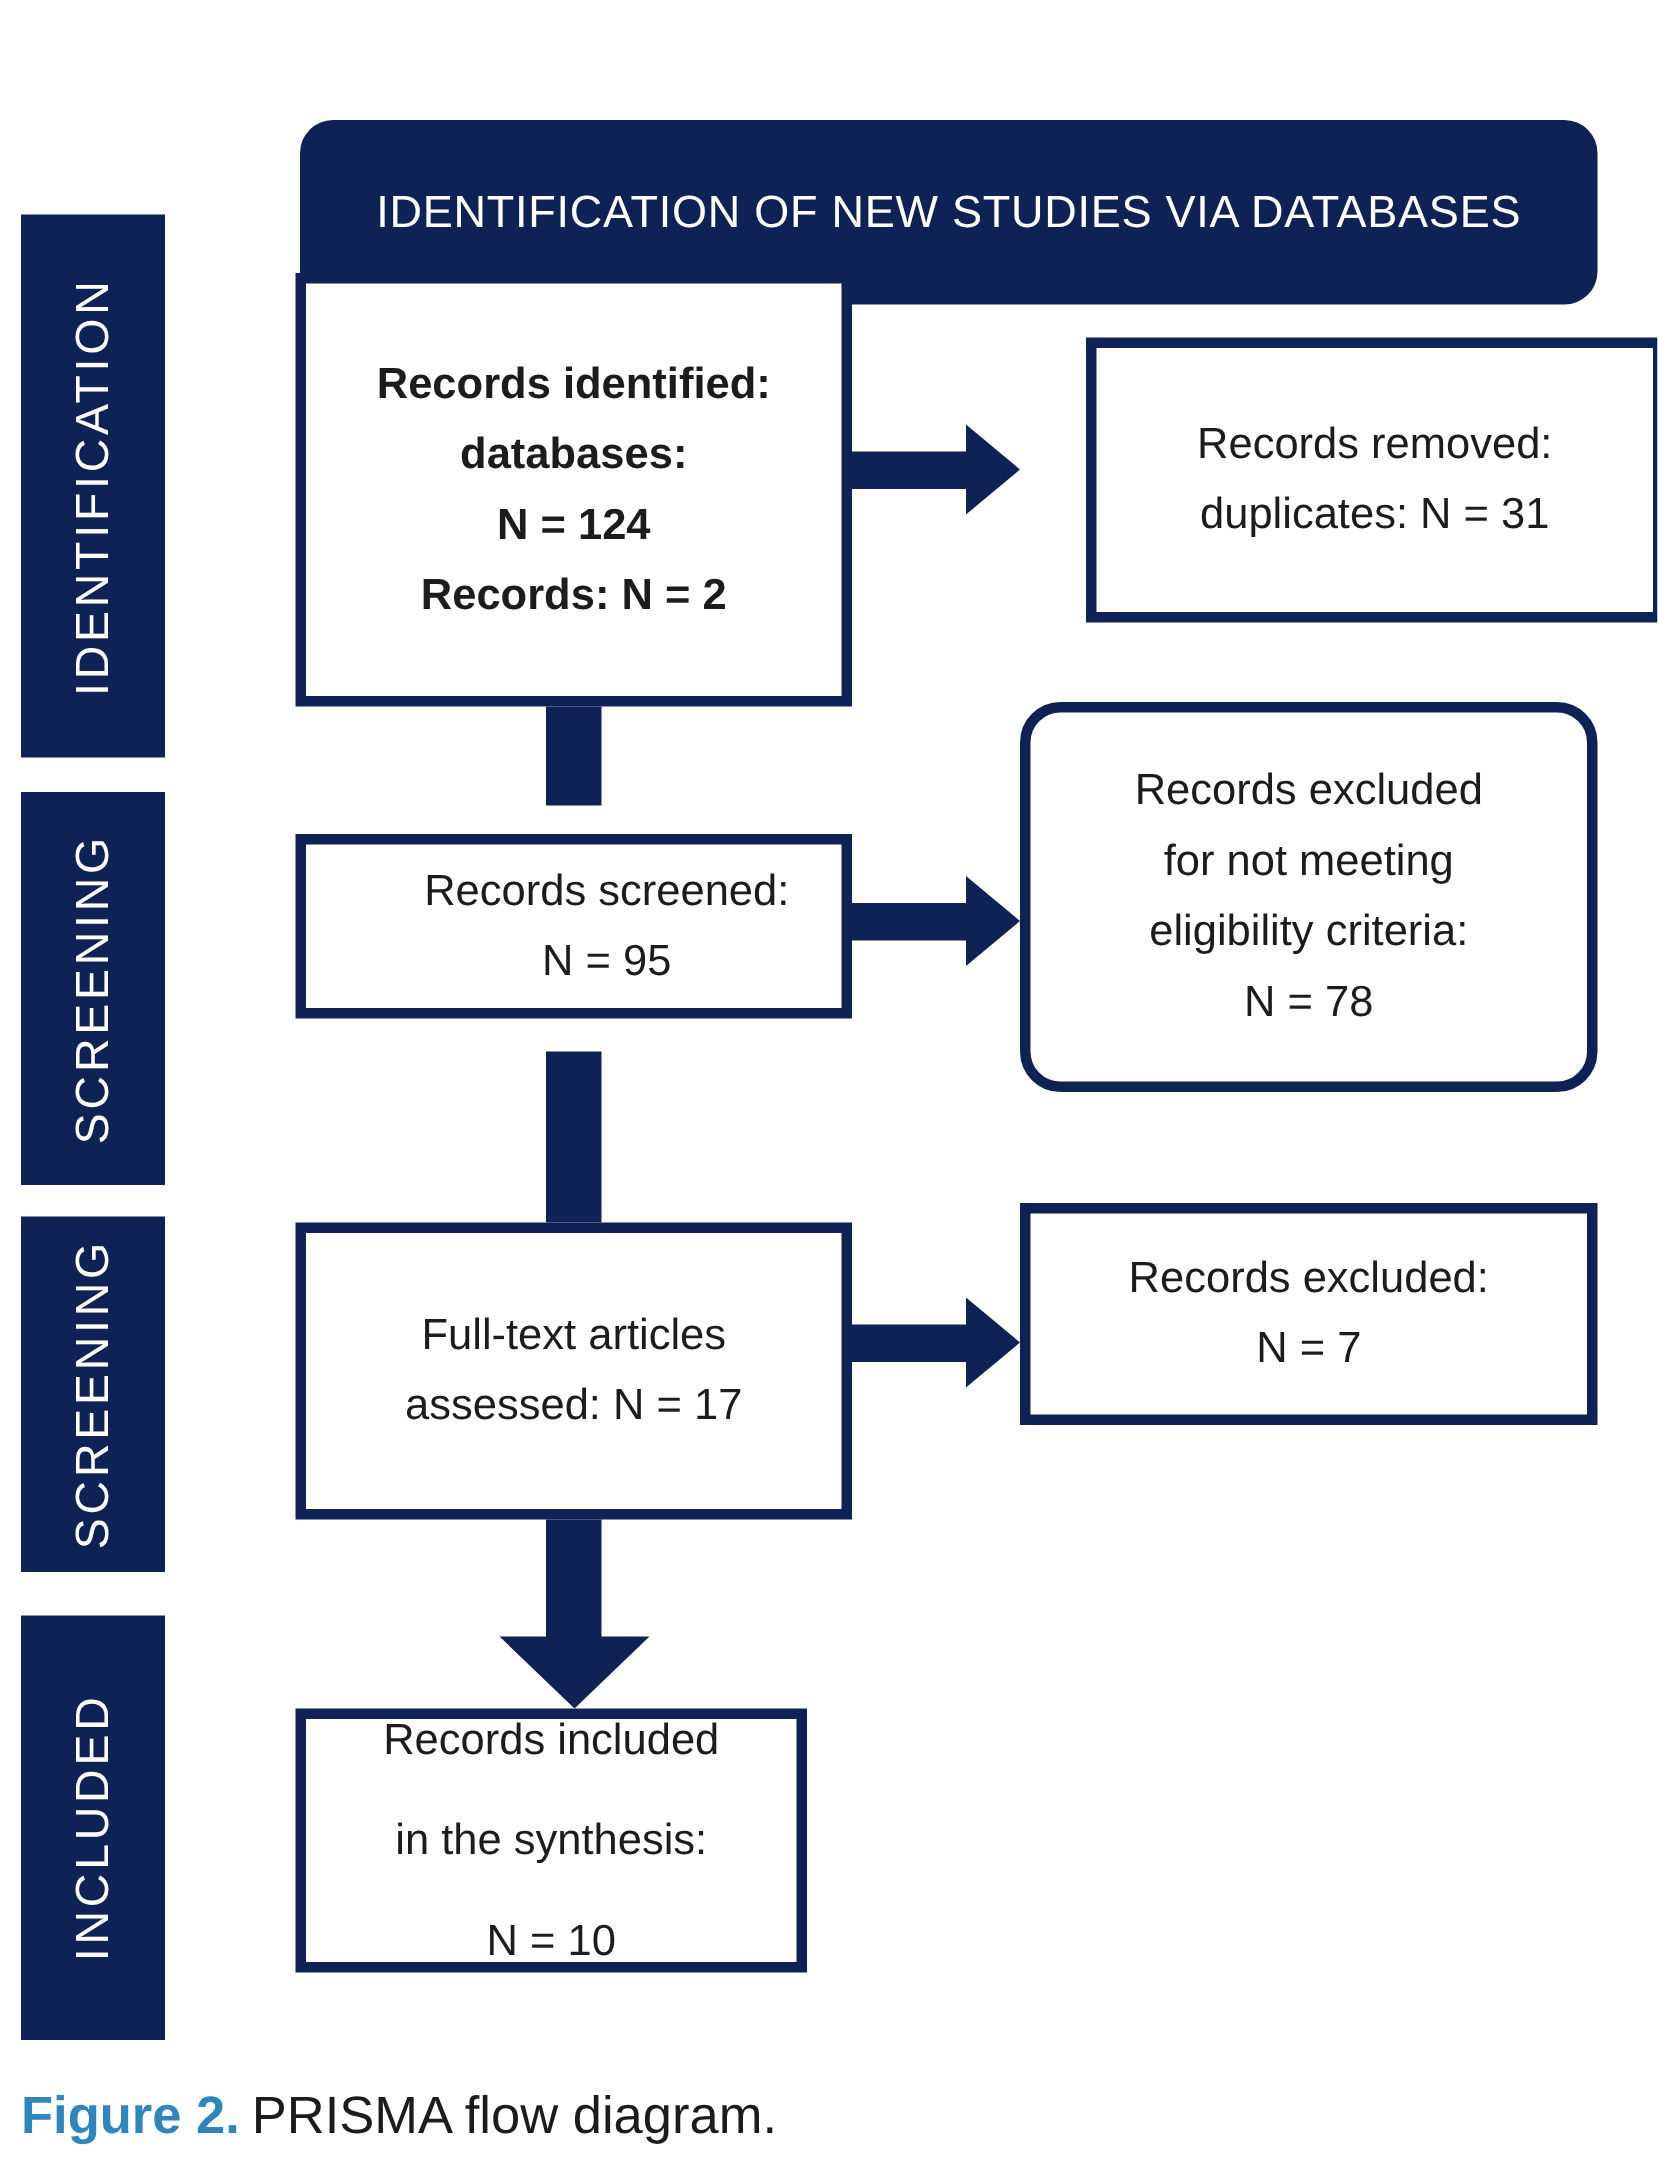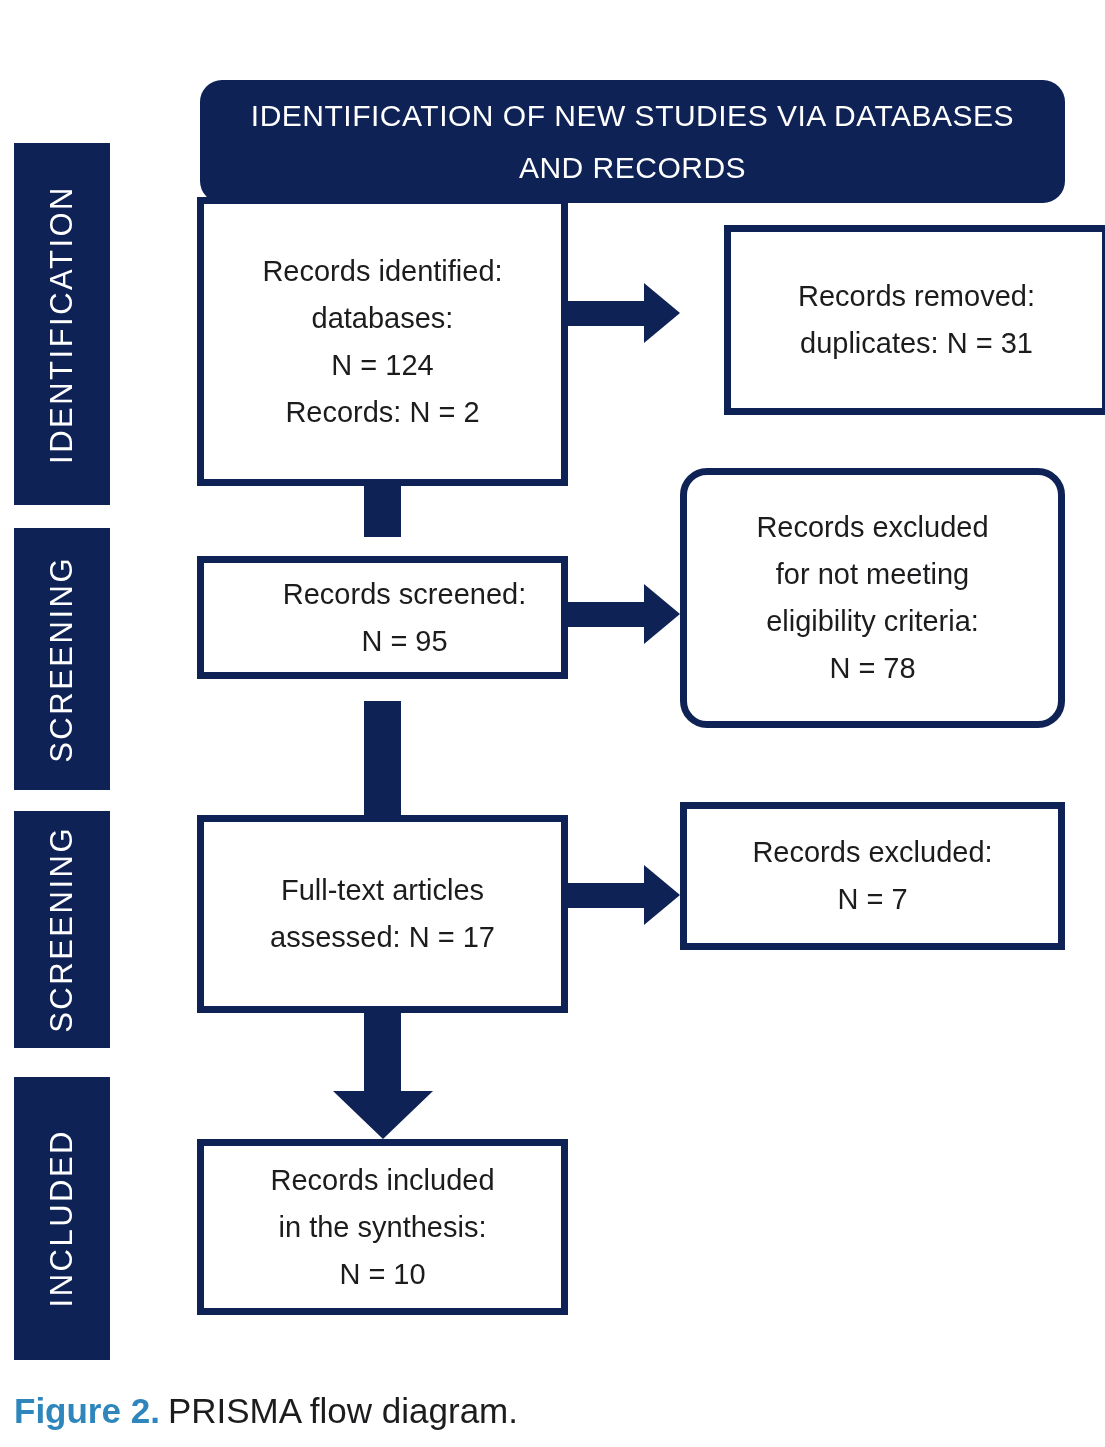--- a/index.html
+++ b/index.html
@@ -37,27 +37,27 @@
   .stage-screening-1{top:528px;height:262px;}
   .stage-screening-2{top:811px;height:237px;}
   .stage-included{top:1077px;height:283px;}
   
   .fbox{
     position:absolute;background:#fff;border:7px solid var(--navy);
     box-sizing:border-box;
     display:flex;flex-direction:column;justify-content:center;align-items:center;
     text-align:center;font-size:29px;line-height:47px;color:var(--text);
   }
-  .b-identified{left:197px;top:197px;width:371px;height:289px;}
+  .b-identified{left:197px;top:182px;width:371px;height:289px;font-weight:bold;}
   .b-removed{left:680px;top:225px;width:385px;height:190px;margin-left:44px;}
   .b-screened{left:197px;top:556px;width:371px;height:123px;padding-left:44px;}
   .b-excluded-elig{left:680px;top:468px;width:385px;height:260px;border-radius:27px;}
   .b-fulltext{left:197px;top:815px;width:371px;height:198px;}
   .b-excluded{left:680px;top:802px;width:385px;height:148px;}
-  .b-included{left:197px;top:1139px;width:371px;height:176px;}
+  .b-included{left:197px;top:1139px;width:341px;height:176px;gap:20px;}
   
   .vshaft{position:absolute;width:37px;background:var(--navy);}
   .v1{left:364px;top:441px;height:96px;}
   .v2{left:364px;top:701px;height:118px;}
   .v3{left:364px;top:980px;height:112px;}
   .vhead{
     position:absolute;left:333px;top:1091px;width:0;height:0;
     border-left:50px solid transparent;border-right:50px solid transparent;
     border-top:48px solid var(--navy);
   }
@@ -78,21 +78,20 @@
   .caption .fig{color:var(--fig-blue);font-weight:bold;}
   .caption .txt{color:var(--text);margin-left:8px;}
 </style>
 </head>
 <body>
 
 <div class="canvas">
 
   <div class="banner">
     <div>IDENTIFICATION OF NEW STUDIES VIA DATABASES</div>
-    <div>AND RECORDS</div>
   </div>
 
   <div class="stage stage-identification">
     <span>IDENTIFICATION</span>
   </div>
   <div class="stage stage-screening-1">
     <span>SCREENING</span>
   </div>
   <div class="stage stage-screening-2">
     <span>SCREENING</span>

